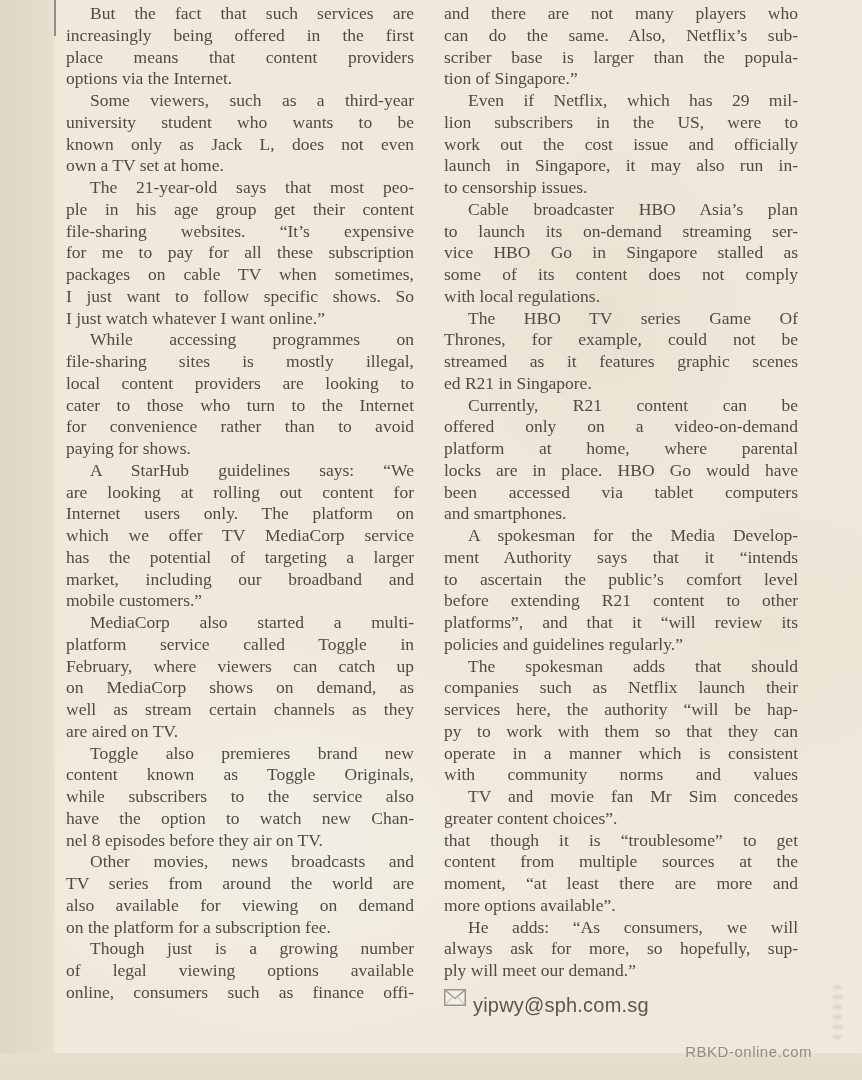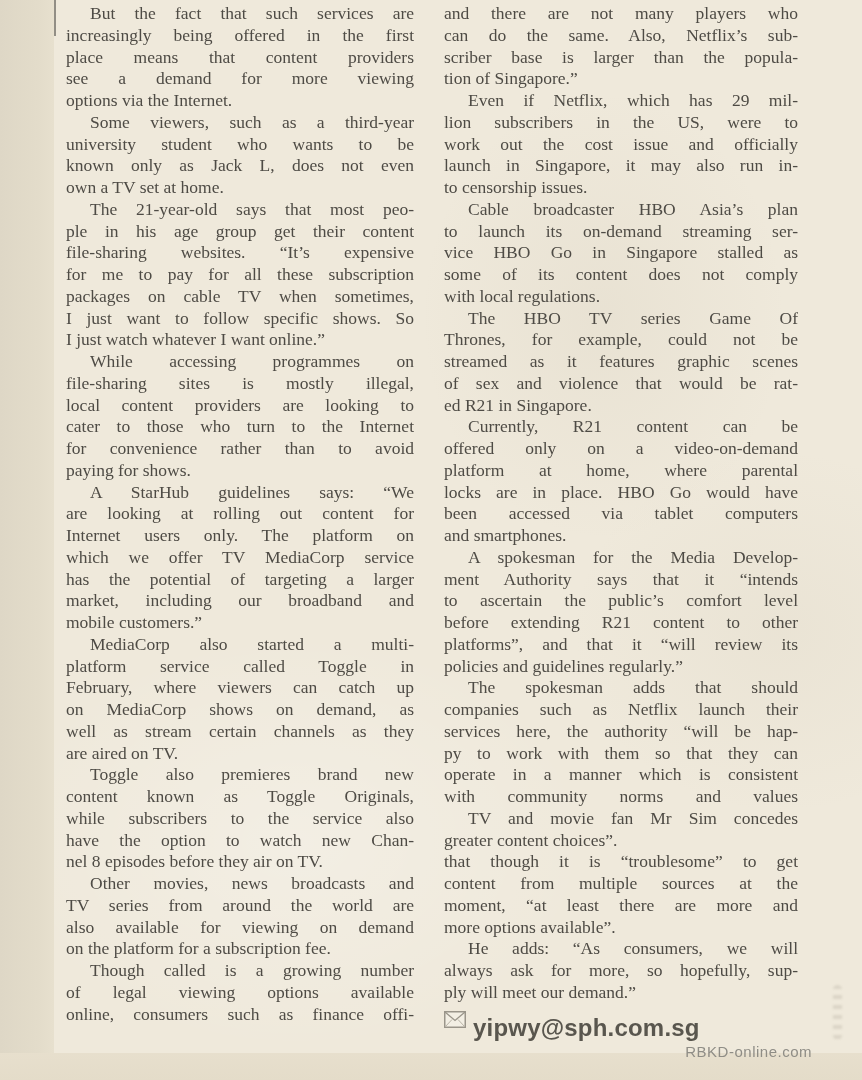--- a/index.html
+++ b/index.html
@@ -57,21 +57,21 @@
   .line.end { text-align-last: left; }
 
   
   .byline {
     margin-top: 3px; height: 26px;
     display: flex; align-items: center; gap: 7px;
   }
   .env { display: inline-flex; align-items: center; }
   .email {
     font-family: "Liberation Sans", "DejaVu Sans", sans-serif;
-    font-weight: bold; font-size: 24px; color: #59564e;
+    font-weight: normal; font-size: 20px; color: #59564e;
     letter-spacing: 0.2px;
     margin-top: 16px;
   }
 
   
   .watermark {
     position: absolute; right: 50px; top: 1043px;
     font-family: "Liberation Sans", "DejaVu Sans", sans-serif;
     font-size: 15px; color: #8f8d86; letter-spacing: 0.5px;
   }
@@ -84,21 +84,20 @@
   <div class="panel"></div>
   <div class="bottom-band"></div>
   <div class="edge-mark"></div>
   <div class="smudge"></div>
 
   <div class="columns">
     <div class="col" id="col-left">
         <div class="line indent">But the fact that such services are</div>
         <div class="line">increasingly being offered in the first</div>
         <div class="line">place means that content providers</div>
-        <div class="line">see a demand for more viewing</div>
         <div class="line end">options via the Internet.</div>
         <div class="line indent">Some viewers, such as a third-year</div>
         <div class="line">university student who wants to be</div>
         <div class="line">known only as Jack L, does not even</div>
         <div class="line end">own a TV set at home.</div>
         <div class="line indent">The 21-year-old says that most peo-</div>
         <div class="line">ple in his age group get their content</div>
         <div class="line">file-sharing websites. “It’s expensive</div>
         <div class="line">for me to pay for all these subscription</div>
         <div class="line">packages on cable TV when sometimes,</div>
@@ -125,21 +124,21 @@
         <div class="line end">are aired on TV.</div>
         <div class="line indent">Toggle also premieres brand new</div>
         <div class="line">content known as Toggle Originals,</div>
         <div class="line">while subscribers to the service also</div>
         <div class="line">have the option to watch new Chan-</div>
         <div class="line end">nel 8 episodes before they air on TV.</div>
         <div class="line indent">Other movies, news broadcasts and</div>
         <div class="line">TV series from around the world are</div>
         <div class="line">also available for viewing on demand</div>
         <div class="line end">on the platform for a subscription fee.</div>
-        <div class="line indent">Though called is a growing number</div>
+        <div class="line indent">Though just is a growing number</div>
         <div class="line">of legal viewing options available</div>
         <div class="line">online, consumers such as finance offi-</div>
       </div>
     <div class="col right">
       <div id="col-right-lines">
           <div class="line">and there are not many players who</div>
           <div class="line">can do the same. Also, Netflix’s sub-</div>
           <div class="line">scriber base is larger than the popula-</div>
           <div class="line end">tion of Singapore.”</div>
           <div class="line indent">Even if Netflix, which has 29 mil-</div>
@@ -148,21 +147,20 @@
           <div class="line">launch in Singapore, it may also run in-</div>
           <div class="line end">to censorship issues.</div>
           <div class="line indent">Cable broadcaster HBO Asia’s plan</div>
           <div class="line">to launch its on-demand streaming ser-</div>
           <div class="line">vice HBO Go in Singapore stalled as</div>
           <div class="line">some of its content does not comply</div>
           <div class="line end">with local regulations.</div>
           <div class="line indent">The HBO TV series Game Of</div>
           <div class="line">Thrones, for example, could not be</div>
           <div class="line">streamed as it features graphic scenes</div>
-          <div class="line">of sex and violence that would be rat-</div>
           <div class="line end">ed R21 in Singapore.</div>
           <div class="line indent">Currently, R21 content can be</div>
           <div class="line">offered only on a video-on-demand</div>
           <div class="line">platform at home, where parental</div>
           <div class="line">locks are in place. HBO Go would have</div>
           <div class="line">been accessed via tablet computers</div>
           <div class="line end">and smartphones.</div>
           <div class="line indent">A spokesman for the Media Develop-</div>
           <div class="line">ment Authority says that it “intends</div>
           <div class="line">to ascertain the public’s comfort level</div>

